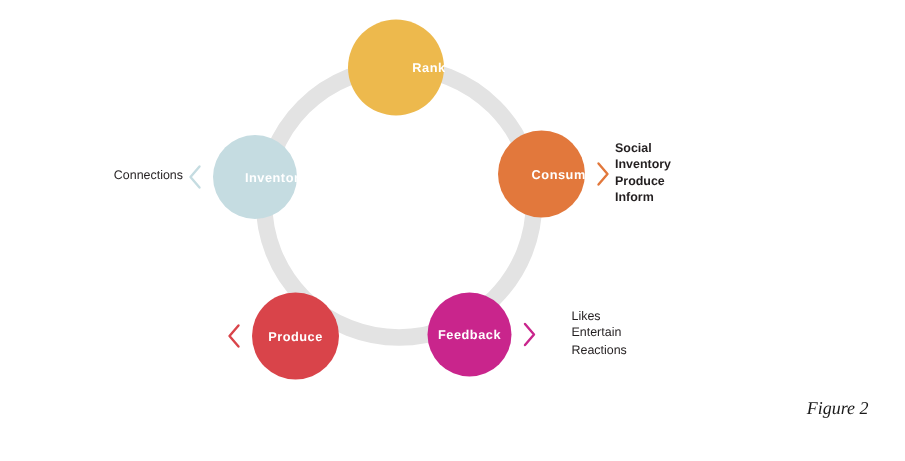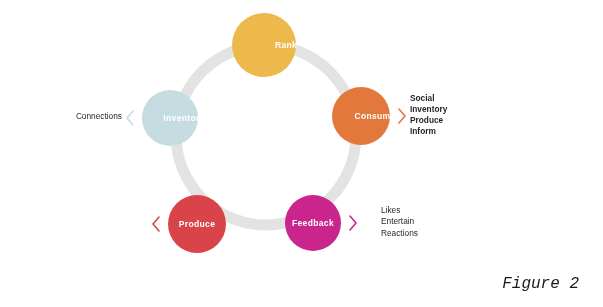--- a/index.html
+++ b/index.html
@@ -52,24 +52,24 @@
   .annot-left  { text-align: right; }
   .chevron {
     position: absolute;
     width: 10px;
     height: 18px;
   }
   .chevron svg { display: block; width: 100%; height: 100%; }
   #figure-caption {
     position: absolute;
     right: 24px;
-    bottom: 14px;
-    font-family: Liberation Mono, monospace;
+    bottom: 27px;
+    font-family: Liberation Serif, serif;
     font-style: italic;
-    font-size: 16px;
+    font-size: 12px;
     color: #1a1a1a;
     white-space: nowrap;
   }
 </style>
 </head>
 <body style="background: rgb(255, 255, 255);">
 
 <div id="figure-canvas">
 
   <svg width="603" height="307" viewBox="0 0 603 307" style="position:absolute;left:0;top:0;">

